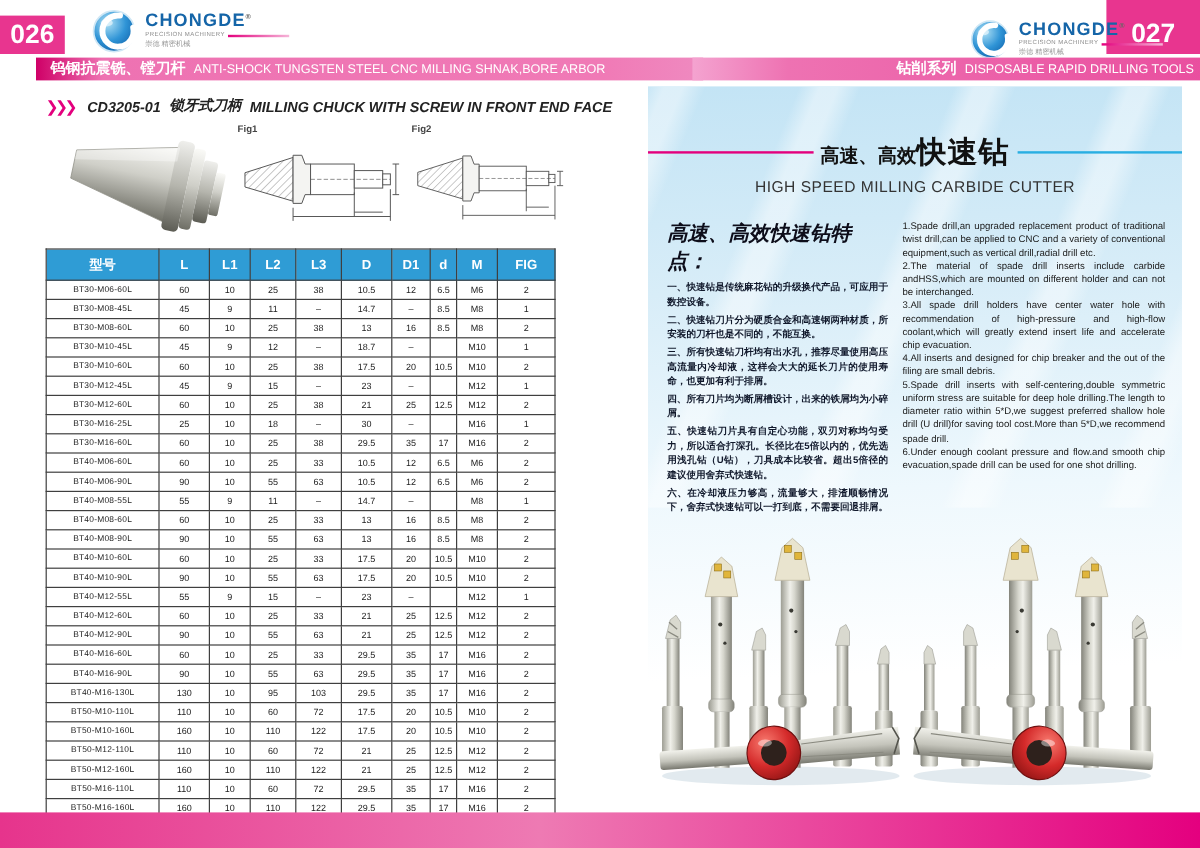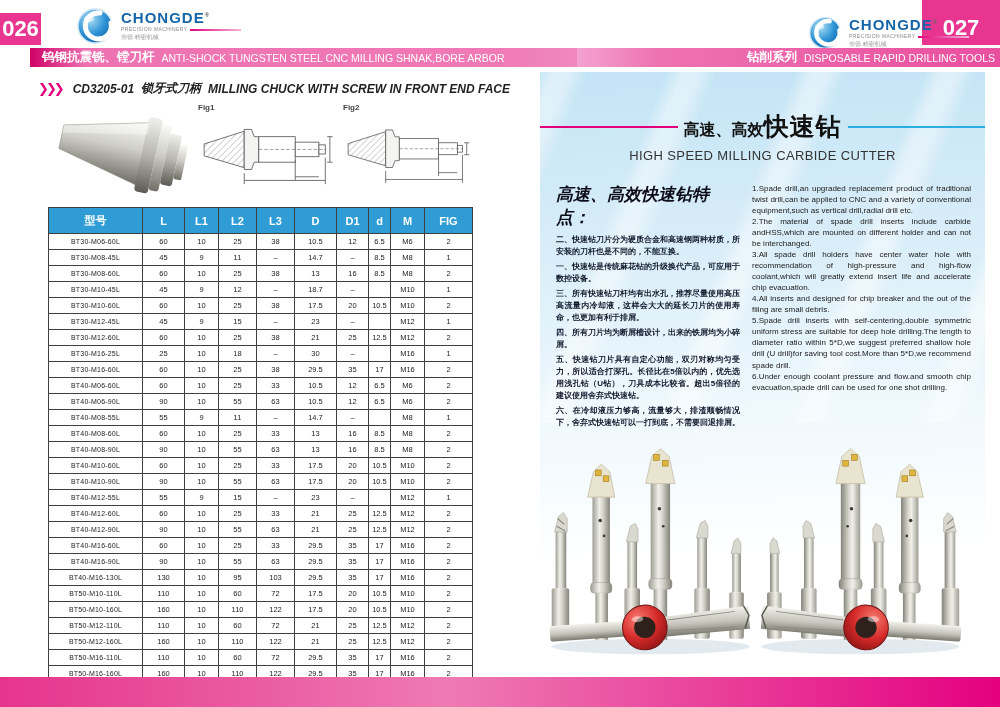--- a/index.html
+++ b/index.html
@@ -4,21 +4,21 @@
 <style>
   html,body{margin:0;padding:0;}
   body{
     width:1000px;height:707px;position:relative;overflow:hidden;
     background:#ffffff;font-family:"Liberation Sans","DejaVu Sans",sans-serif;
     -webkit-font-smoothing:antialiased;
   }
   
   .pagenum{position:absolute;background:#e8358f;color:#fff;font-weight:bold;
     font-size:22px;display:flex;align-items:center;justify-content:center;}
-  .pagenum.left{left:0;top:13px;width:41px;height:32px;}
+  .pagenum.left{left:0;top:13px;width:54px;height:32px;}
   .pagenum.right{right:0;top:0;width:78px;height:45px;align-items:flex-end;padding-bottom:4px;box-sizing:border-box;}
   
   .logo{position:absolute;display:flex;align-items:center;gap:5px;}
   .logo.lft{left:76px;top:4px;}
   .logo.rgt{left:808px;top:13px;}
   .logo-txt{display:flex;flex-direction:column;line-height:1;}
   .logo-name{font-size:15px;font-weight:bold;color:#1565a8;letter-spacing:1px;}
   .logo-name sup{font-size:6px;color:#666;}
   .logo-subrow{display:flex;align-items:center;gap:3px;margin-top:2px;width:120px;}
   .logo-sub{font-size:5px;color:#8a8a8a;letter-spacing:.4px;white-space:nowrap;}
@@ -39,21 +39,21 @@
   .chev{color:#e3007d;font-weight:bold;font-size:13px;letter-spacing:-3px;margin-right:4px;}
   .prodtxt{font-size:12px;font-weight:bold;color:#222;font-style:italic;}
   
   .photo{position:absolute;left:58px;top:100px;}
   .figwrap{position:absolute;top:103px;}
   .figwrap.f1{left:198px;}
   .figwrap.f2{left:343px;}
   .figlabel{font-size:8px;font-weight:bold;color:#444;margin-bottom:1px;}
   
   .spec{position:absolute;left:38px;top:207px;width:424px;height:465px;
-    border-collapse:collapse;table-layout:fixed;margin-left:10px;}
+    border-collapse:collapse;table-layout:fixed;}
   .spec th{background:#2f9cd5;color:#fff;font-size:11px;font-weight:bold;height:25px;
     border:1px solid #3f3f3f;padding:0;}
   .spec td{border:1px solid #3f3f3f;font-size:7.5px;color:#222;text-align:center;
     padding:0;height:15px;}
   .spec td.cmodel{font-size:7px;letter-spacing:.2px;}
   
   .panel{position:absolute;left:540px;top:72px;width:445px;height:605px;overflow:hidden;
     background:linear-gradient(178deg,#c3e4f5 0%,#d8edf8 28%,#eef8fd 55%,#ffffff 80%);}
   .rays{position:absolute;left:-40px;top:0;right:-40px;height:58%;opacity:.55;pointer-events:none;
     background:repeating-linear-gradient(112deg,rgba(255,255,255,0) 0 34px,rgba(255,255,255,.8) 50px 64px,rgba(255,255,255,0) 82px 120px);}
@@ -611,22 +611,22 @@
       </span>
       <span class="rule cyan"></span>
     </div>
     <div class="title-en">HIGH SPEED MILLING CARBIDE CUTTER</div>
   </div>
 
   <div class="features">
     <div class="cncol">
       <div class="cnhead">高速、高效快速钻特点：</div>
       <div>
+          <div class="cnp">一、快速钻是传统麻花钻的升级换代产品，可应用于数控设备。</div>
           <div class="cnp">二、快速钻刀片分为硬质合金和高速钢两种材质，所安装的刀杆也是不同的，不能互换。</div>
-          <div class="cnp">一、快速钻是传统麻花钻的升级换代产品，可应用于数控设备。</div>
           <div class="cnp">三、所有快速钻刀杆均有出水孔，推荐尽量使用高压高流量内冷却液，这样会大大的延长刀片的使用寿命，也更加有利于排屑。</div>
           <div class="cnp">四、所有刀片均为断屑槽设计，出来的铁屑均为小碎屑。</div>
           <div class="cnp">五、快速钻刀片具有自定心功能，双刃对称均匀受力，所以适合打深孔。长径比在5倍以内的，优先选用浅孔钻（U钻），刀具成本比较省。超出5倍径的建议使用舍弃式快速钻。</div>
           <div class="cnp">六、在冷却液压力够高，流量够大，排渣顺畅情况下，舍弃式快速钻可以一打到底，不需要回退排屑。</div>
         </div>
     </div>
     <div class="encol">
         <div class="enp">1.Spade drill,an upgraded replacement product of traditional twist drill,can be applied to CNC and a variety of conventional equipment,such as vertical drill,radial drill etc.</div>
         <div class="enp">2.The material of spade drill inserts include carbide andHSS,which are mounted on different holder and can not be interchanged.</div>
         <div class="enp">3.All spade drill holders have center water hole with recommendation of high-pressure and high-flow coolant,which will greatly extend insert life and accelerate chip evacuation.</div>

